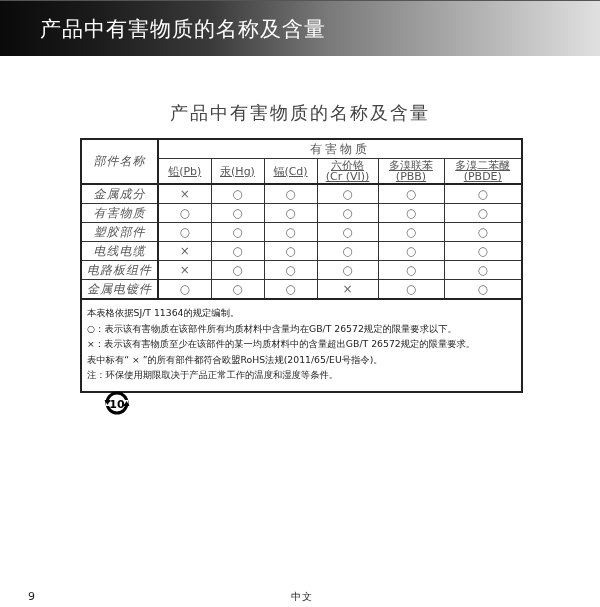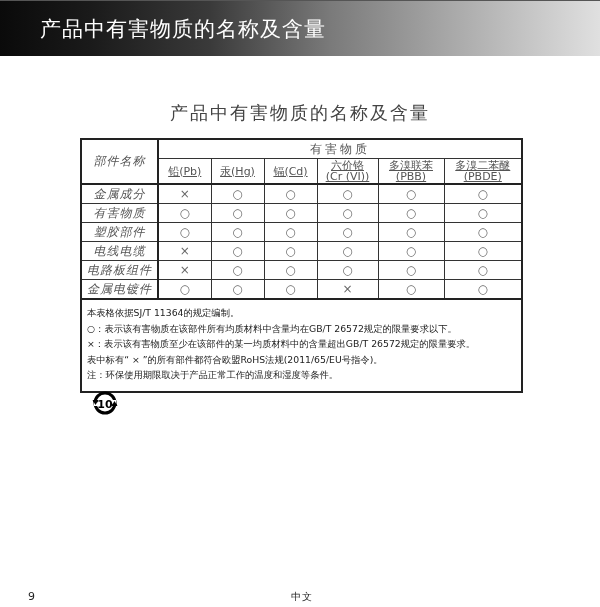--- a/index.html
+++ b/index.html
@@ -44,21 +44,21 @@
   table.hs tr.data td.val { color: #666; }
   table.hs tr.first-data td { border-top: 2px solid #222; }
   table.hs td.notes {
     text-align: left; padding: 5px 6px 8px 5px;
     font-size: 9.3px; color: #222; line-height: 15.5px;
     border-top: 2px solid #222;
     white-space: nowrap;
   }
   .note-line { display: block; }
   .rohs-mark {
-    position: absolute; left: 92px; top: 390px; width: 26px; height: 26px;
+    position: absolute; left: 104px; top: 390px; width: 26px; height: 26px;
   }
   .page-number {
     position: absolute; left: 28px; top: 590px; font-size: 11px; color: #222;
   }
   .lang-label {
     position: absolute; left: 0; width: 600px; top: 590px; text-align: center;
     font-size: 10px; color: #222; letter-spacing: 1px; padding-left: 2px;
   }
 </style>
 </head>

